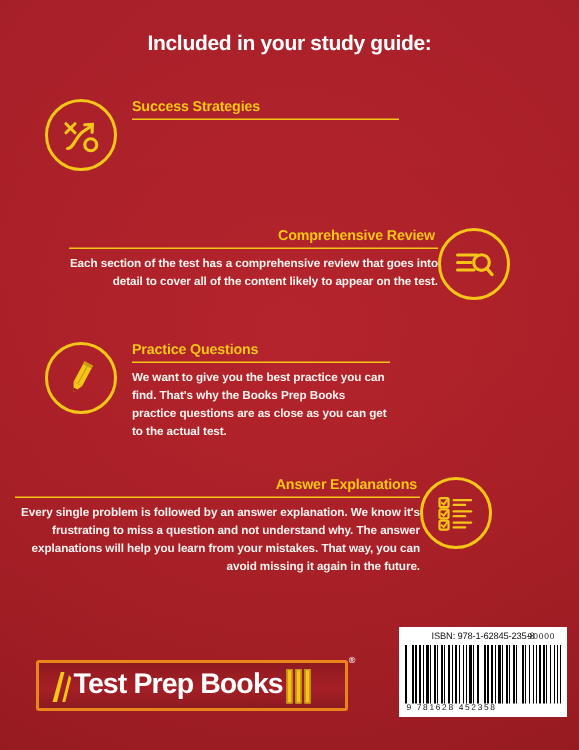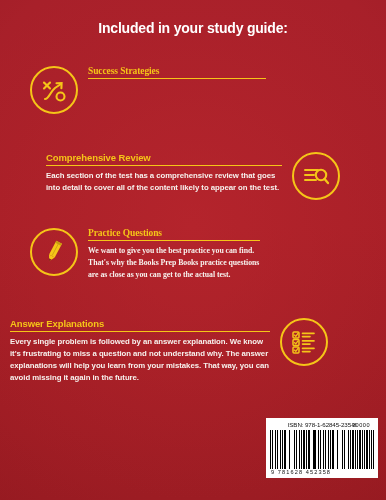--- a/index.html
+++ b/index.html
@@ -50,22 +50,22 @@
     border-radius: 50%;
     box-sizing: border-box;
     flex: 0 0 48px;
     display: flex;
     align-items: center;
     justify-content: center;
   }
   .feature-body {
     flex: 1 1 auto;
   }
-  .left-icon .feature-body { margin-left: 10px; text-align: left; font-family: Liberation Serif, serif; }
-  .right-icon .feature-body { margin-right: 10px; text-align: left; }
+  .left-icon .feature-body { margin-left: 10px; text-align: left; }
+  .right-icon .feature-body { text-align: right; }
 
   .feature-heading {
     color: #f5c518;
     font-size: 9.5px;
     font-weight: bold;
     letter-spacing: -0.1px;
     padding-bottom: 2px;
     display: block;
     border-bottom: 1.6px solid #f5c518;
     margin-bottom: 4px;
@@ -300,20 +300,39 @@
           <line x1="13.5" y1="24.6" x2="21" y2="24.6"></line>
         </g>
       </svg>
     </div>
     <div class="feature-body">
       <span class="feature-heading">Answer Explanations</span>
       <div class="feature-text">Every single problem is followed by an answer explanation. We know it's frustrating to miss a question and not understand why. The answer explanations will help you learn from your mistakes. That way, you can avoid missing it again in the future.</div>
     </div>
   </div>
 
+  <div id="logo">
+    <div class="logo-frame">
+      <div class="logo-inner">
+        <div class="logo-slash">
+          <svg width="16" height="24" viewBox="0 0 16 24" aria-hidden="true">
+            <polygon points="3,22 8.5,2 11,2 6,22" fill="#f5c518"></polygon>
+            <polygon points="9.5,22 14,4 15.5,6 11.5,22" fill="#f5c518"></polygon>
+          </svg>
+        </div>
+        <div class="logo-text">Test Prep Books</div>
+        <div class="logo-books">
+          <span></span>
+          <span></span>
+          <span></span>
+        </div>
+      </div>
+    </div>
+    <div class="logo-reg">®</div>
+  </div>
 
   <div id="barcode">
     <div class="isbn-line">ISBN: 978-1-62845-235-8</div>
     <div class="bars-row">
       <div class="bars-main">
         <div class="bars"></div>
       </div>
       <div class="addon-wrap">
         <div class="addon-label">90000</div>
         <div class="bars-addon" style="height:100%">

